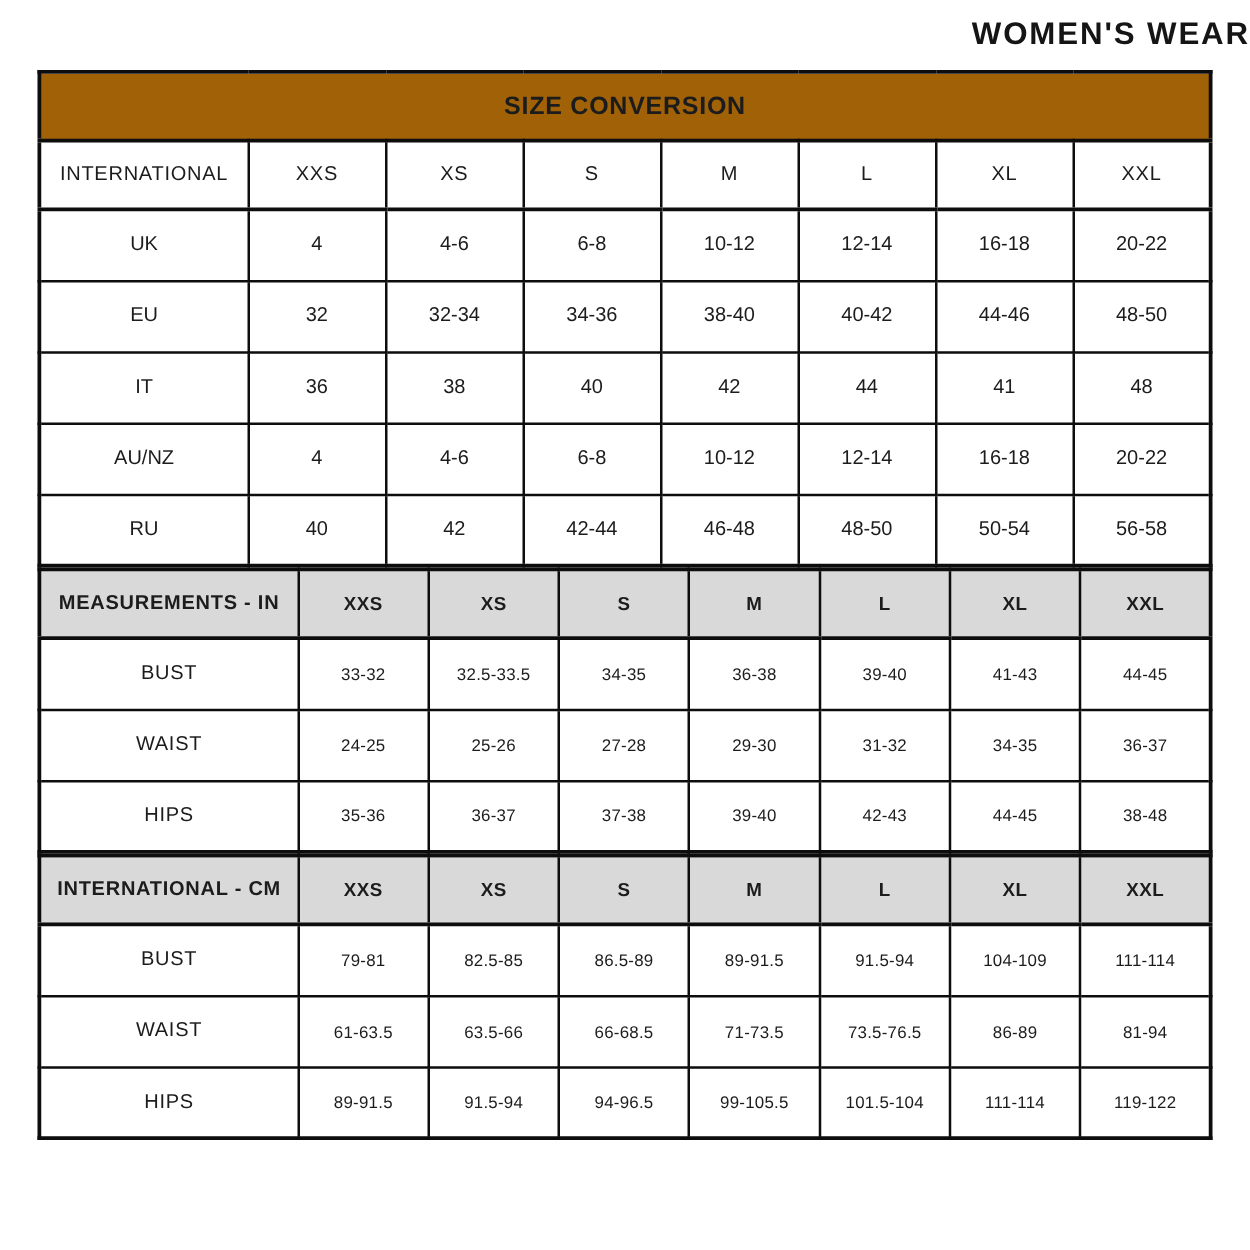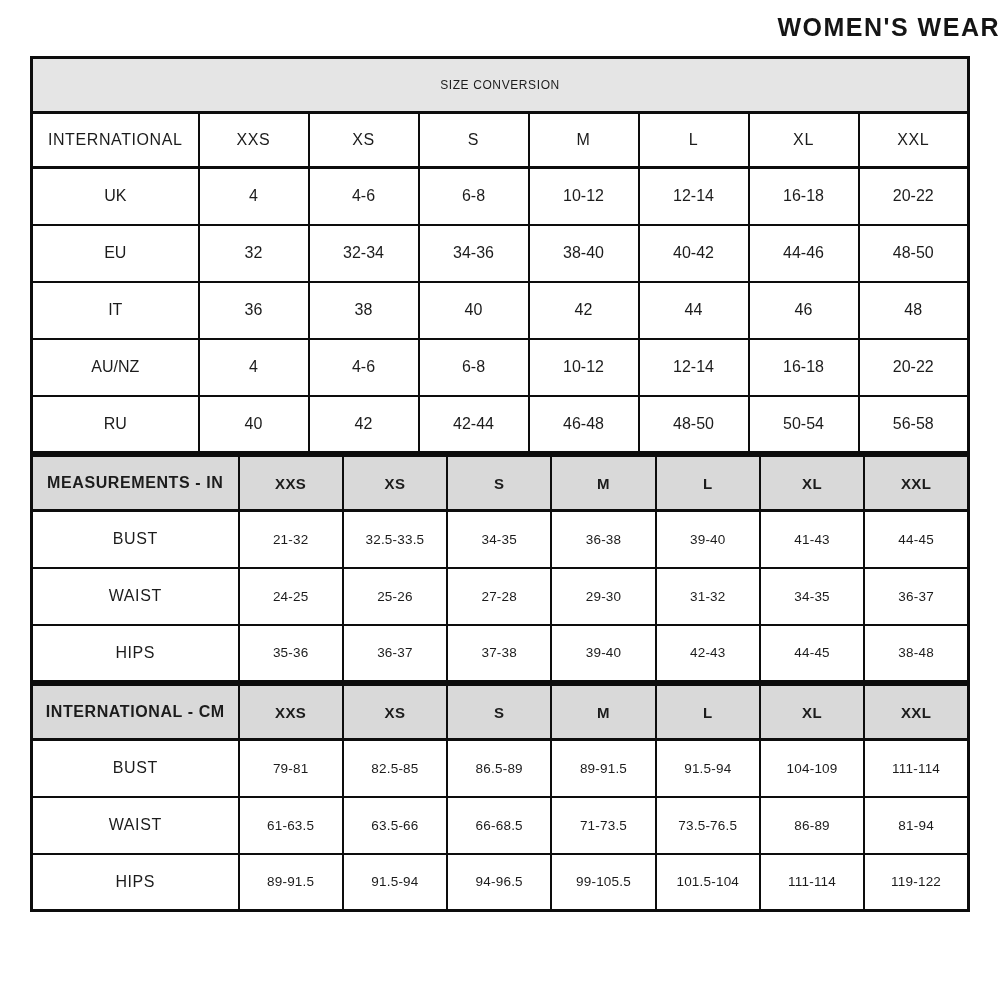--- a/index.html
+++ b/index.html
@@ -38,23 +38,23 @@
     color: #1c1c1c;
     overflow: hidden;
     white-space: nowrap;
   }
 
   
   .t-conv { margin-top: 12px; }
   .t-conv td { height: 57px; }
   .t-conv .banner {
     height: 55px;
-    background: #e5e5e5;
-    font-weight: 400;
-    font-size: 12px;
+    background: #a16207;
+    font-weight: 700;
+    font-size: 20px;
     letter-spacing: 0.6px;
     border-bottom-width: 3px;
   }
   .t-conv .intl-row td { height: 55px; letter-spacing: 0.6px; border-bottom-width: 3px; }
 
   
   .t-meas { }
   .t-meas .head td {
     background: #d9d9d9;
     font-weight: 700;
@@ -123,21 +123,21 @@
       <td>44-46</td>
       <td>48-50</td>
     </tr>
     <tr>
       <td class="lbl">IT</td>
       <td>36</td>
       <td>38</td>
       <td>40</td>
       <td>42</td>
       <td>44</td>
-      <td>46</td>
+      <td>41</td>
       <td>48</td>
     </tr>
     <tr>
       <td class="lbl">AU/NZ</td>
       <td>4</td>
       <td>4-6</td>
       <td>6-8</td>
       <td>10-12</td>
       <td>12-14</td>
       <td>16-18</td>
@@ -173,21 +173,21 @@
       <td>XXS</td>
       <td>XS</td>
       <td>S</td>
       <td>M</td>
       <td>L</td>
       <td>XL</td>
       <td>XXL</td>
     </tr>
     <tr>
       <td class="lbl">BUST</td>
-      <td class="data-val">21-32</td>
+      <td class="data-val">33-32</td>
       <td class="data-val">32.5-33.5</td>
       <td class="data-val">34-35</td>
       <td class="data-val">36-38</td>
       <td class="data-val">39-40</td>
       <td class="data-val">41-43</td>
       <td class="data-val">44-45</td>
     </tr>
     <tr>
       <td class="lbl">WAIST</td>
       <td class="data-val">24-25</td>

